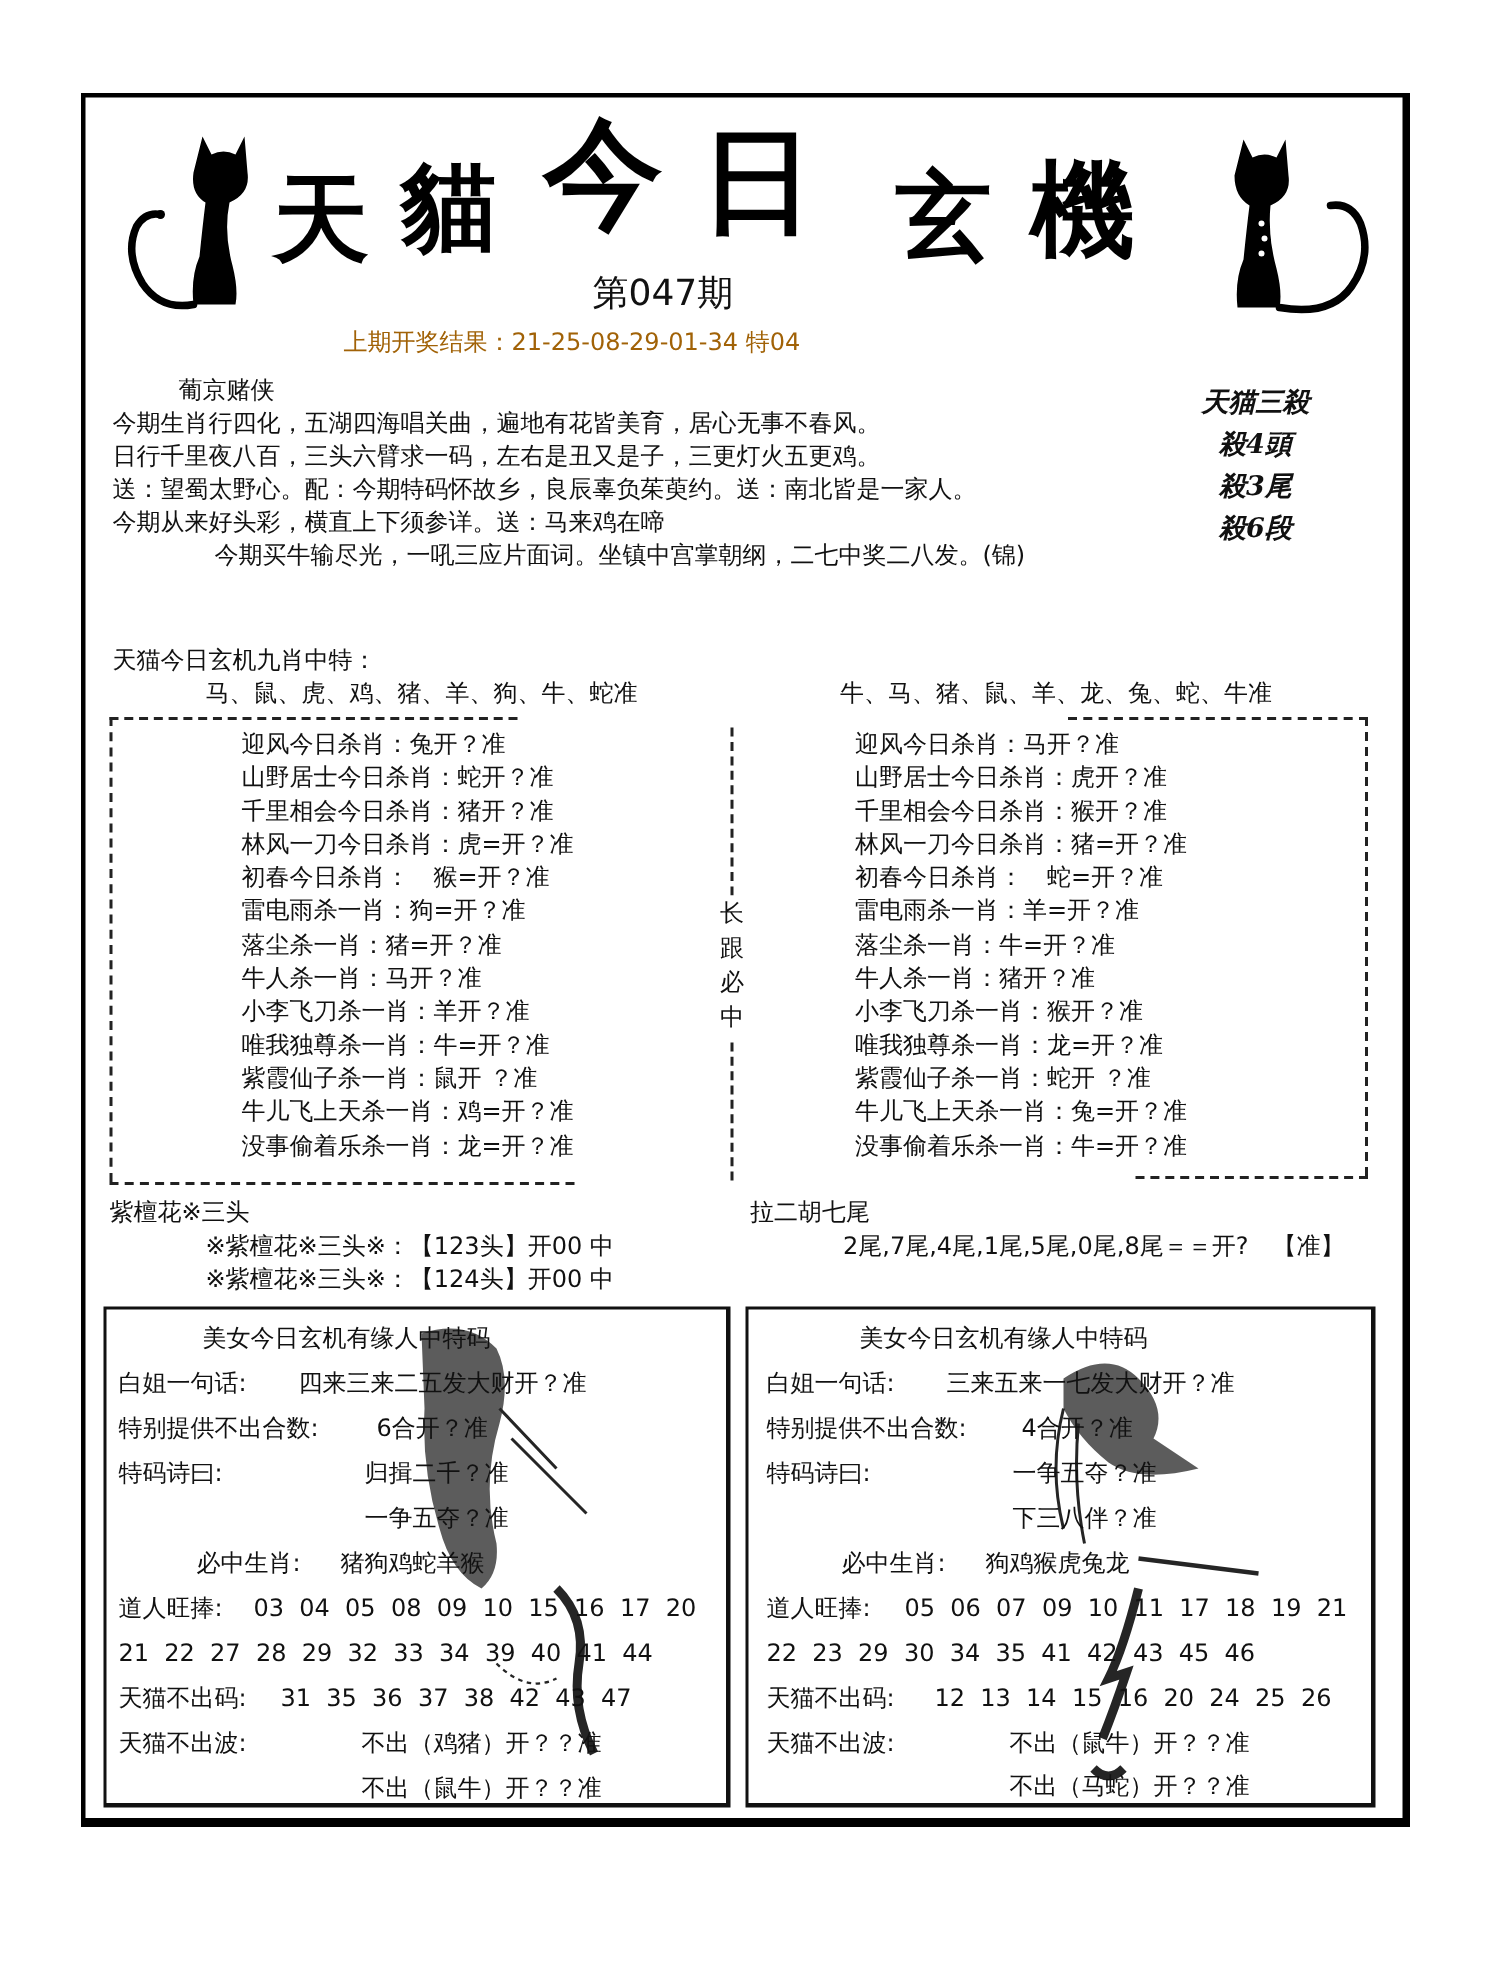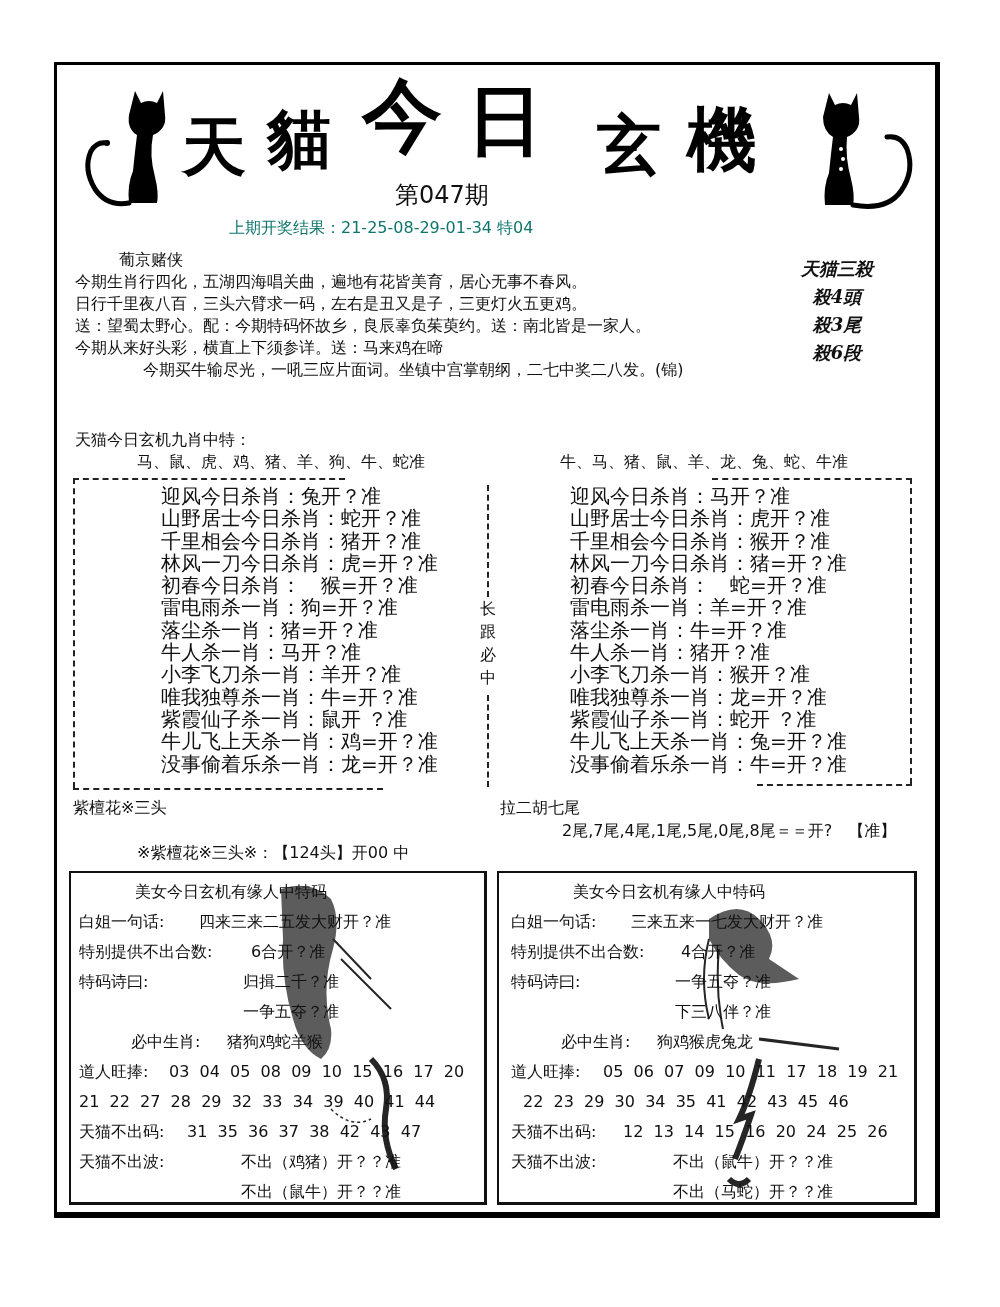--- a/index.html
+++ b/index.html
@@ -2,26 +2,26 @@
 <html><head>
 <meta charset="utf-8">
 <style>
   * { margin:0; padding:0; box-sizing:border-box; }
   html, body { width:1000px; height:1307px; background:#ffffff; overflow:hidden; }
   body { position:relative; font-family:"DejaVu Sans","Liberation Sans",sans-serif; color:#111; }
   .page { position:absolute; left:54px; top:62px; width:886px; height:1156px; border:3px solid #000; border-right-width:5px; border-bottom-width:6px; background:#fff; }
   .abs { position:absolute; white-space:nowrap; }
   .title-char { position:absolute; font-family:"DejaVu Serif","Liberation Serif",serif; font-weight:bold; color:#000; line-height:1; }
   .issue { font-size:24px; color:#111; }
-  .result { font-size:16px; color:#0f766e; }
+  .result { font-size:16px; color:#a16207; }
   .body16 { font-size:16px; line-height:22px; }
   .kill-box { font-family:"DejaVu Serif","Liberation Serif",serif; font-style:italic; font-weight:bold; font-size:18px; line-height:28px; text-align:center; }
   .dash-h { position:absolute; border-top:2px dashed #222; height:0; }
   .dash-v { position:absolute; border-left:2px dashed #222; width:0; }
-  .row15 { font-size:20px; height:22.3px; line-height:22.3px; }
+  .row15 { font-size:16px; height:22.3px; line-height:22.3px; }
   .solid-box { position:absolute; border:2px solid #111; border-right-width:3px; border-bottom-width:3px; background:#fff; }
   .bline { position:absolute; white-space:nowrap; font-size:16px; line-height:30px; }
   .cat svg { display:block; }
   .vert { position:absolute; font-size:16px; line-height:23px; width:18px; text-align:center; }
   .deco { position:absolute; opacity:0.85; }
 </style>
 </head>
 <body>
 
 <div class="page">
@@ -114,20 +114,21 @@
     <div class="row15">落尘杀一肖：牛=开？准</div>
     <div class="row15">牛人杀一肖：猪开？准</div>
     <div class="row15">小李飞刀杀一肖：猴开？准</div>
     <div class="row15">唯我独尊杀一肖：龙=开？准</div>
     <div class="row15">紫霞仙子杀一肖：蛇开 ？准</div>
     <div class="row15">牛儿飞上天杀一肖：兔=开？准</div>
     <div class="row15">没事偷着乐杀一肖：牛=开？准</div>
   </div>
 
   <div class="abs body16" style="left:16px; top:732px;text-align:right;">紫檀花※三头</div>
+  <div class="abs body16" style="left:80px; top:755px;">※紫檀花※三头※：【123头】开00 中</div>
   <div class="abs body16" style="left:80px; top:777px;">※紫檀花※三头※：【124头】开00 中</div>
 
   <div class="abs body16" style="left:443px; top:732px;">拉二胡七尾</div>
   <div class="abs body16" style="left:505px; top:755px;text-align:center;">2尾,7尾,4尾,1尾,5尾,0尾,8尾＝＝开?　【准】</div>
 
   <div class="solid-box" style="left:12px; top:806px; width:418px; height:334px;">
     <svg class="deco" width="220" height="320" viewBox="0 0 220 320" style="left:150px; top:6px;">
       <path d="M60 10 Q90 0 110 20 Q120 40 112 70 Q100 110 110 150 Q112 170 100 180 Q80 170 72 140 Q60 100 62 60 Z" fill="#000" opacity="0.75"></path>
       <path d="M112 60 L150 100 M120 80 L170 130" stroke="#000" stroke-width="2" fill="none"></path>
       <path d="M150 180 Q170 200 165 230 Q160 260 175 290" stroke="#000" stroke-width="6" fill="none"></path>
@@ -166,21 +167,21 @@
     <div class="bline" style="left:132px; top:34px;">三来五来一七发大财开？准</div>
     <div class="bline" style="left:12px; top:64px;">特别提供不出合数:</div>
     <div class="bline" style="left:182px; top:64px;text-align:center;">4合开？准</div>
     <div class="bline" style="left:12px; top:94px;">特码诗曰:</div>
     <div class="bline" style="left:176px; top:94px;">一争五夺？准</div>
     <div class="bline" style="left:176px; top:124px;">下三八伴？准</div>
     <div class="bline" style="left:62px; top:154px;">必中生肖:</div>
     <div class="bline" style="left:158px; top:154px;">狗鸡猴虎兔龙</div>
     <div class="bline" style="left:12px; top:184px;">道人旺捧:</div>
     <div class="bline" style="left:104px; top:184px; white-space:pre;">05  06  07  09  10  11  17  18  19  21</div>
-    <div class="bline" style="left:24px; top:214px; white-space:pre;">22  23  29  30  34  35  41  42  43  45  46</div>
+    <div class="bline" style="left:12px; top:214px; white-space:pre;">22  23  29  30  34  35  41  42  43  45  46</div>
     <div class="bline" style="left:12px; top:244px;">天猫不出码:</div>
     <div class="bline" style="left:124px; top:244px; white-space:pre;">12  13  14  15  16  20  24  25  26</div>
     <div class="bline" style="left:12px; top:274px;">天猫不出波:</div>
     <div class="bline" style="left:174px; top:274px;">不出（鼠牛）开？？准</div>
     <div class="bline" style="left:174px; top:304px;font-family:Liberation Serif, serif;">不出（马蛇）开？？准</div>
   </div>
 
 </div>
 
 </body></html>

